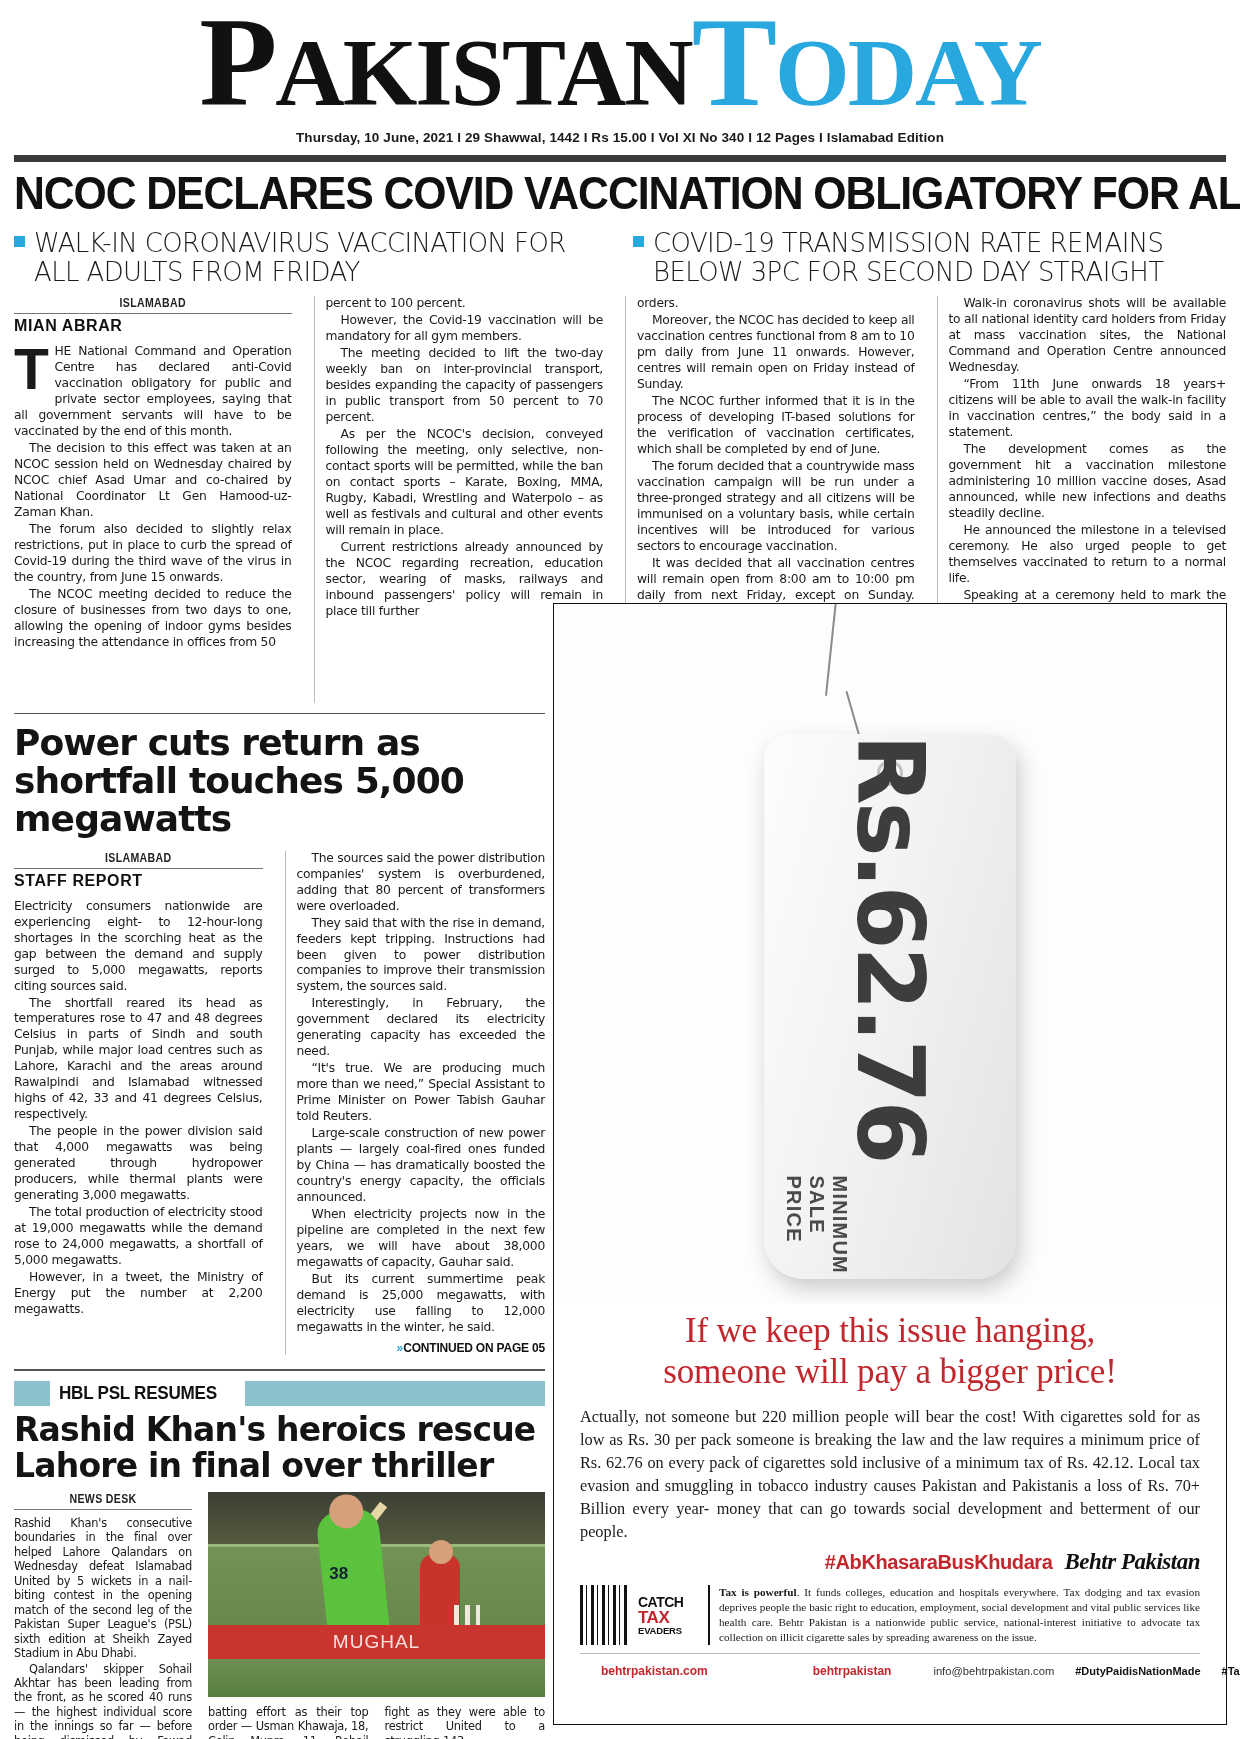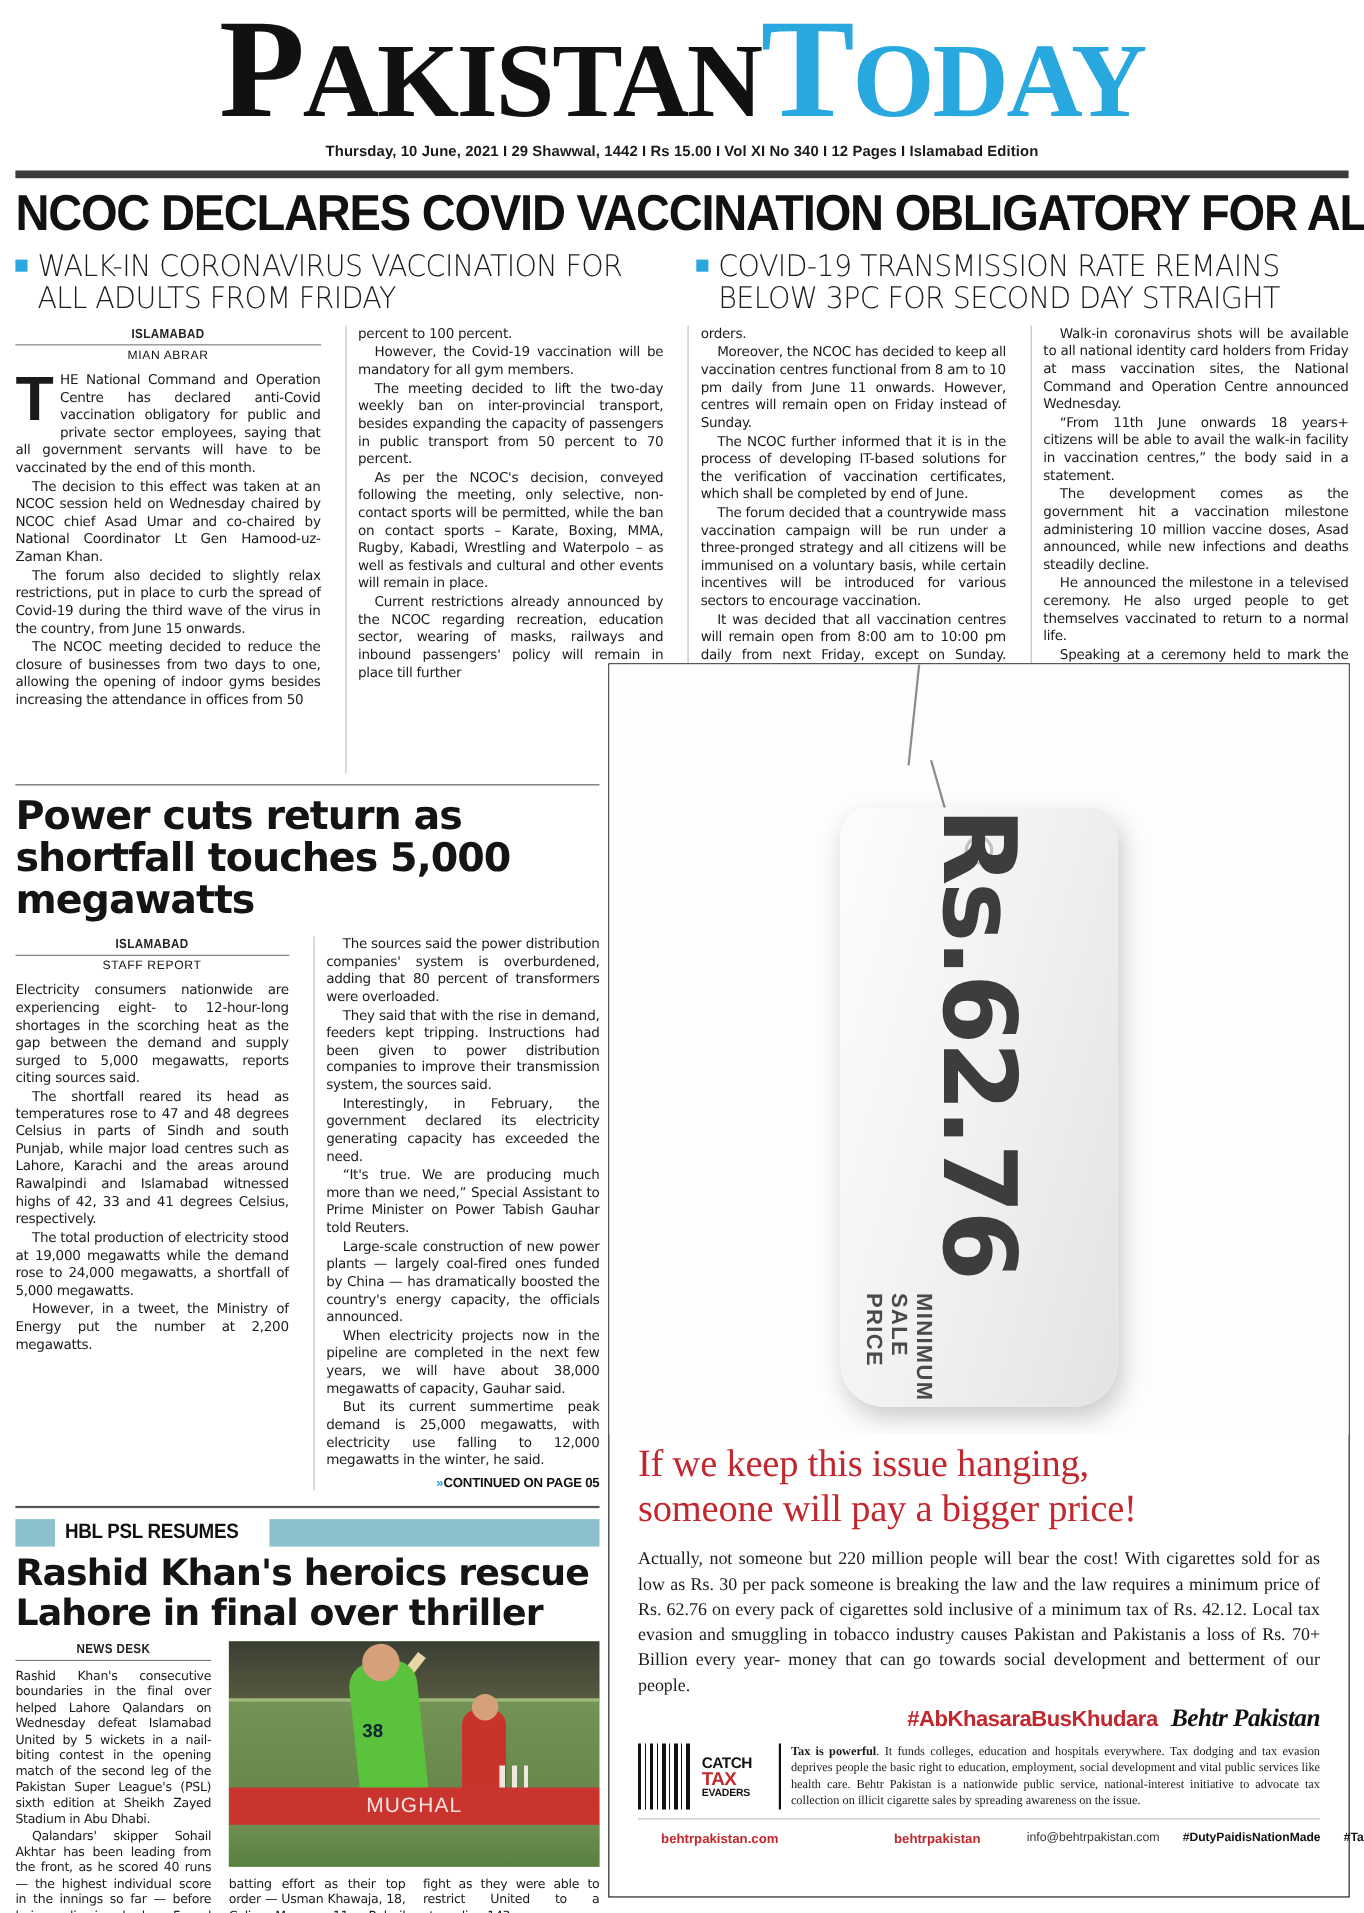--- a/index.html
+++ b/index.html
@@ -67,21 +67,21 @@
   .col { flex: 1; min-width: 0; }
   .col-sep { border-left: 1px solid #bbb; padding-left: 11px; }
 
   .byline-city {
     text-align: center; font-size: 12px; font-weight: bold;
     letter-spacing: 0.4px; color: #222;
     transform: scaleX(0.88);
   }
   .byline-rule { height: 1px; background: #777; margin: 3px 0 3px; }
   .byline-name {
-    text-align: center; font-size: 11px; font-weight: normal;
+    text-align: left; font-size: 16px; font-weight: bold;
     letter-spacing: 0.6px; color: #111; margin-bottom: 9px;
   }
 
   p.body {
     font-size: 12.3px; line-height: 1.30;
     text-align: justify; text-justify: inter-word;
     color: #1a1a1a; margin-bottom: 1px;
     font-family: "DejaVu Sans", sans-serif;
     letter-spacing: -0.25px;
     hyphens: auto;
@@ -220,21 +220,21 @@
     font-weight: bold; font-size: 92px; letter-spacing: -3px; color: #3d3d3d;
   }
   .price-msp {
     font-size: 20px; font-weight: bold; letter-spacing: 1.2px; color: #4a4a4a;
     align-self: flex-end; padding-bottom: 18px;
   }
 
   .ad-bottom { padding: 6px 26px 10px; }
   .ad-hero {
     font-family: "Liberation Serif", serif;
-    color: #c1272d; text-align: left;
+    color: #c1272d; text-align: center;
     font-size: 35px; line-height: 1.18; letter-spacing: -0.2px;
     margin-bottom: 12px;
   }
   .ad-body {
     font-family: "Liberation Serif", serif;
     font-size: 16.3px; line-height: 1.42; text-align: justify;
     color: #1a1a1a;
   }
   .ad-hash-row {
     display: flex; justify-content: flex-end; align-items: baseline; gap: 12px;
@@ -350,20 +350,21 @@
   <div style="width:531px;">
     <div class="story2-head">Power cuts return as shortfall touches 5,000 megawatts</div>
 
     <div style="display:flex; gap:22px;">
       <div class="col">
         <div class="byline-city">ISLAMABAD</div>
         <div class="byline-rule"></div>
         <div class="byline-name">STAFF REPORT</div>
         <p class="body noindent">Electricity consumers nationwide are experiencing eight- to 12-hour-long shortages in the scorching heat as the gap between the demand and supply surged to 5,000 megawatts, reports citing sources said.</p>
         <p class="body indent">The shortfall reared its head as temperatures rose to 47 and 48 degrees Celsius in parts of Sindh and south Punjab, while major load centres such as Lahore, Karachi and the areas around Rawalpindi and Islamabad witnessed highs of 42, 33 and 41 degrees Celsius, respectively.</p>
+        <p class="body indent">The people in the power division said that 4,000 megawatts was being generated through hydropower producers, while thermal plants were generating 3,000 megawatts.</p>
         <p class="body indent">The total production of electricity stood at 19,000 megawatts while the demand rose to 24,000 megawatts, a shortfall of 5,000 megawatts.</p>
         <p class="body indent">However, in a tweet, the Ministry of Energy put the number at 2,200 megawatts.</p>
       </div>
       <div class="col col-sep">
         <p class="body indent">The sources said the power distribution companies' system is overburdened, adding that 80 percent of transformers were overloaded.</p>
         <p class="body indent">They said that with the rise in demand, feeders kept tripping. Instructions had been given to power distribution companies to improve their transmission system, the sources said.</p>
         <p class="body indent">Interestingly, in February, the government declared its electricity generating capacity has exceeded the need.</p>
         <p class="body indent">“It's true. We are producing much more than we need,” Special Assistant to Prime Minister on Power Tabish Gauhar told Reuters.</p>
         <p class="body indent">Large-scale construction of new power plants — largely coal-fired ones funded by China — has dramatically boosted the country's energy capacity, the officials announced.</p>
         <p class="body indent">When electricity projects now in the pipeline are completed in the next few years, we will have about 38,000 megawatts of capacity, Gauhar said.</p>

